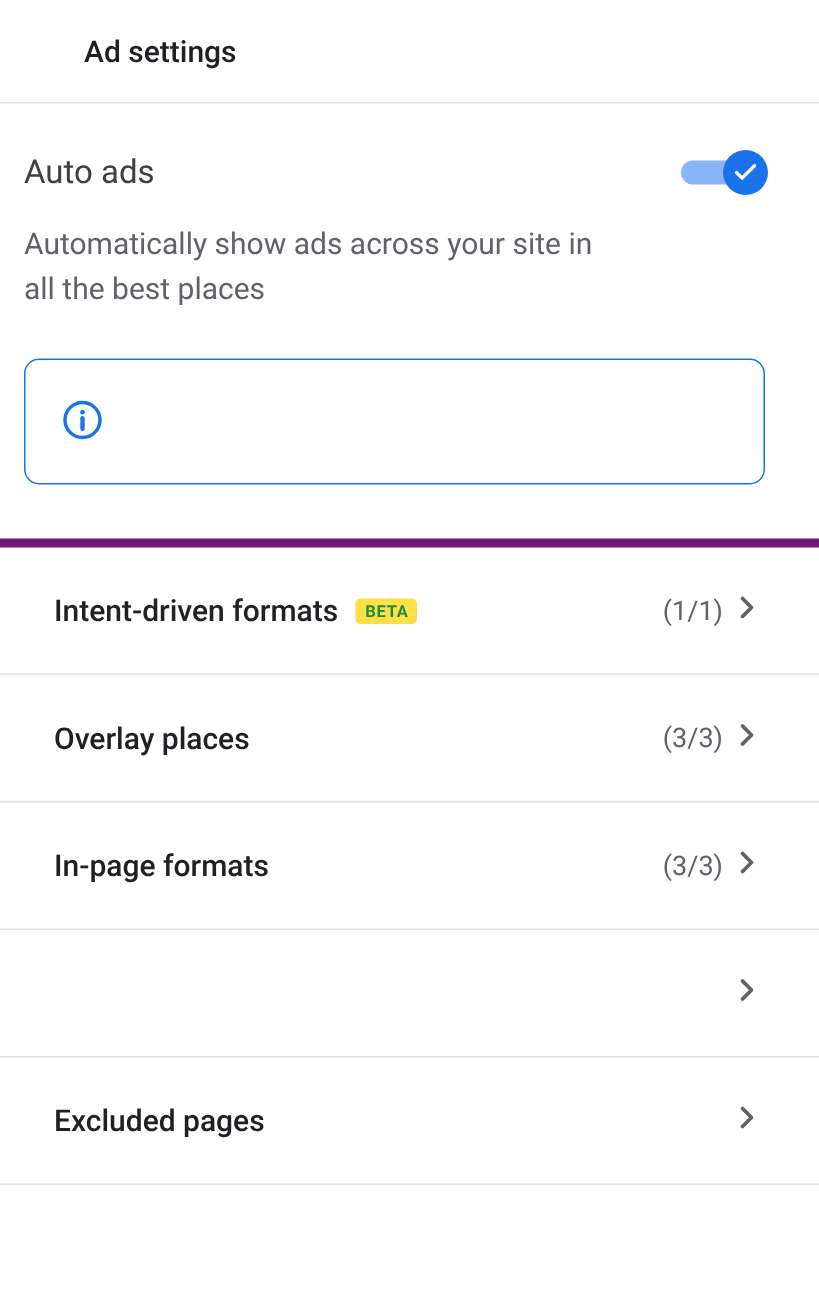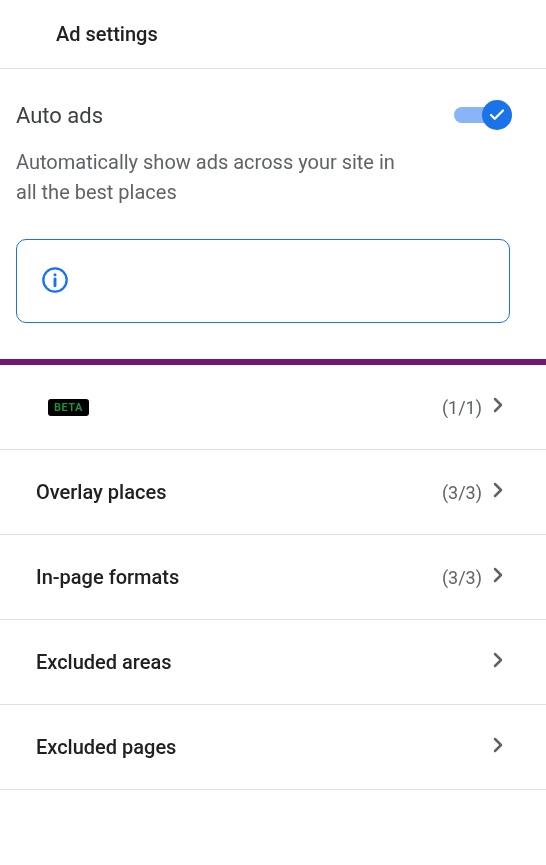--- a/index.html
+++ b/index.html
@@ -116,21 +116,21 @@
       cursor: pointer;
     }
     .list-label {
       font-size: 20px;
       font-weight: 500;
       color: #202124;
       flex-shrink: 0;
     }
     .beta-badge {
       display: inline-block;
-      background: #000000;
+      background: #fde047;
       color: #1e8e3e;
       font-size: 11px;
       font-weight: 700;
       letter-spacing: 0.5px;
       padding: 2px 6px;
       border-radius: 3px;
       margin-left: 12px;
     }
     .spacer {
       flex: 1;
@@ -175,20 +175,21 @@
         <circle cx="12" cy="12" r="10" stroke="#1a73e8" stroke-width="2"></circle>
         <line x1="12" y1="11" x2="12" y2="17" stroke="#1a73e8" stroke-width="2.5" stroke-linecap="round"></line>
         <circle cx="12" cy="7.5" r="1.3" fill="#1a73e8"></circle>
       </svg>
     </div>
   </div>
 </div>
 
 <div id="sections-container">
     <div class="list-item">
+      <span class="list-label">Intent-driven formats</span>
       <span class="beta-badge">BETA</span>
       <span class="spacer"></span>
       <span class="count">(1/1)</span>
       <span class="chevron"><svg viewBox="0 0 24 24" fill="none" stroke="#5f6368" stroke-width="2.5" stroke-linecap="round" stroke-linejoin="round">
           <polyline points="9 18 15 12 9 6"></polyline>
         </svg></span>
     </div>
     <div class="list-item">
       <span class="list-label">Overlay places</span>
       <span class="spacer"></span>
@@ -199,21 +200,20 @@
     </div>
     <div class="list-item">
       <span class="list-label">In-page formats</span>
       <span class="spacer"></span>
       <span class="count">(3/3)</span>
       <span class="chevron"><svg viewBox="0 0 24 24" fill="none" stroke="#5f6368" stroke-width="2.5" stroke-linecap="round" stroke-linejoin="round">
           <polyline points="9 18 15 12 9 6"></polyline>
         </svg></span>
     </div>
     <div class="list-item">
-      <span class="list-label">Excluded areas</span>
       <span class="spacer"></span>
       <span class="chevron"><svg viewBox="0 0 24 24" fill="none" stroke="#5f6368" stroke-width="2.5" stroke-linecap="round" stroke-linejoin="round">
           <polyline points="9 18 15 12 9 6"></polyline>
         </svg></span>
     </div>
     <div class="list-item">
       <span class="list-label">Excluded pages</span>
       <span class="spacer"></span>
       <span class="chevron"><svg viewBox="0 0 24 24" fill="none" stroke="#5f6368" stroke-width="2.5" stroke-linecap="round" stroke-linejoin="round">
           <polyline points="9 18 15 12 9 6"></polyline>

